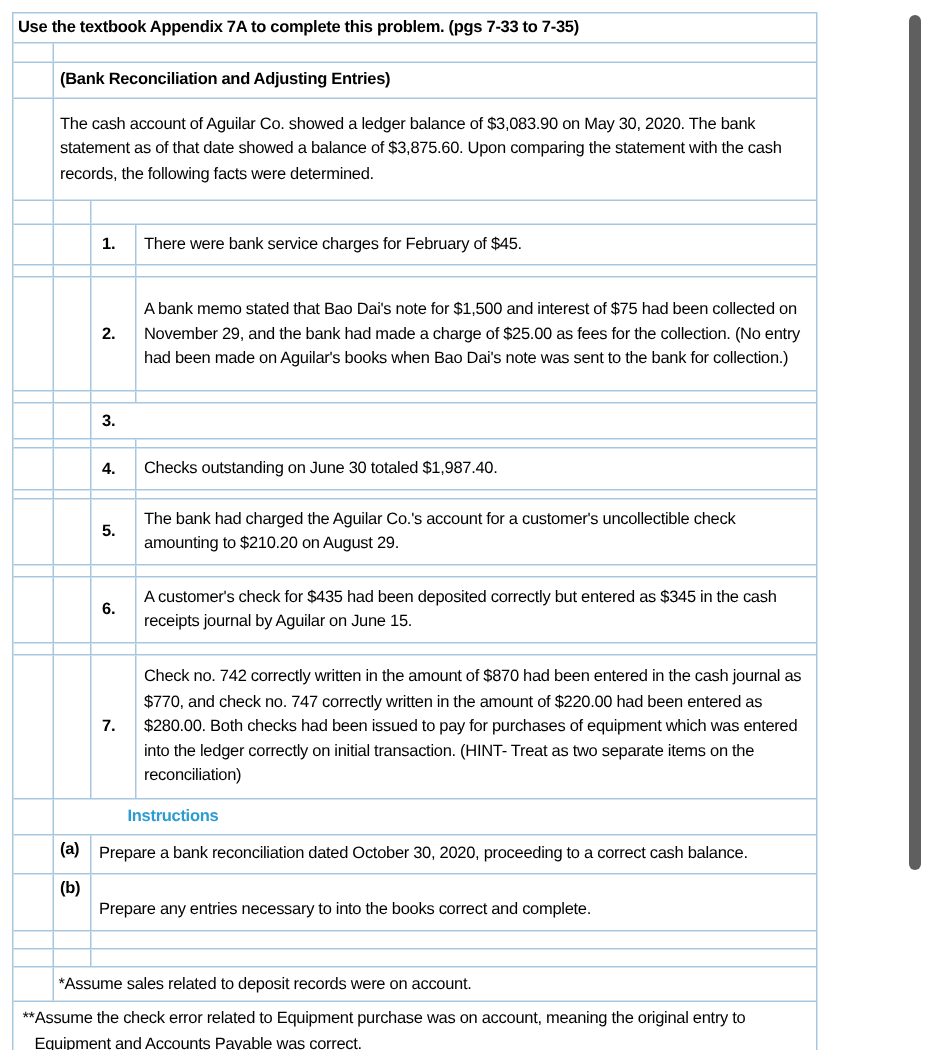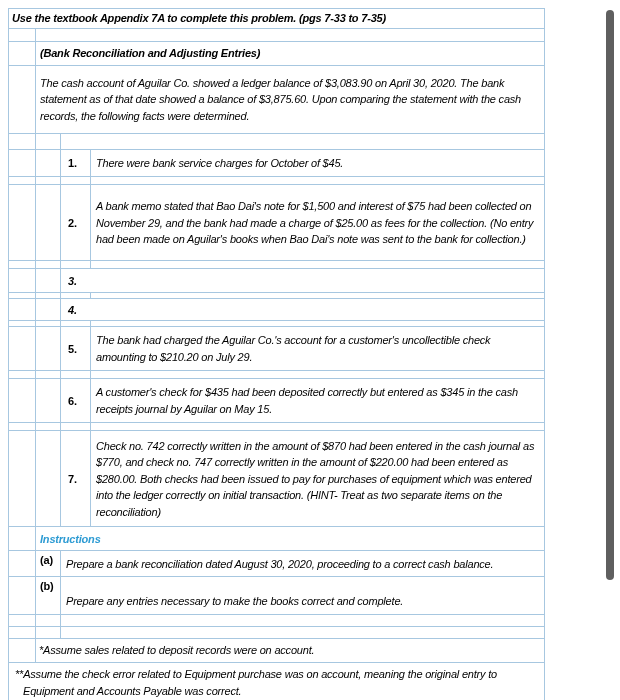--- a/index.html
+++ b/index.html
@@ -27,21 +27,21 @@
   .row {
     display: flex;
     align-items: stretch;
     border-bottom: 1px solid var(--border, #a7c7e0);
   }
   .row:last-child { border-bottom: none; }
   .cell {
     border-right: 1px solid var(--border, #a7c7e0);
     min-width: 0;
   }
-  .cell:last-child { border-right: none; font-style: italic; }
+  .cell:last-child { border-right: none; }
 
   .c-a { flex: 0 0 27px; }
   .c-b { flex: 0 0 25px; }
   .c-n {
     flex: 0 0 30px;
     display: flex;
     align-items: center;
     padding-left: 7px;
     font-weight: bold;
   }
@@ -65,20 +65,21 @@
     align-items: center;
     padding: 2px 6px 2px 3px;
     line-height: 1.4;
   }
 
   .title-row .c-full { font-weight: bold; }
   .subtitle-row .c-rest { font-weight: bold; }
   .instructions-row .c-rest {
     font-weight: bold;
     color: var(--instructions-heading, #2d9bd3);
+    margin-left: 45px;
   }
   .step-label {
     flex: 0 0 25px;
     padding: 3px 0 0 4px;
     font-weight: bold;
     align-items: flex-start;
     display: flex;
   }
   .step-text-a {
     flex: 1 1 auto;
@@ -127,34 +128,34 @@
     <div class="cell c-rest"></div>
   </div>
 
   <div class="row subtitle-row" style="min-height:22px">
     <div class="cell c-a"></div>
     <div class="cell c-rest">(Bank Reconciliation and Adjusting Entries)</div>
   </div>
 
   <div class="row" style="min-height:68px">
     <div class="cell c-a"></div>
-    <div class="cell c-rest">The cash account of Aguilar Co. showed a ledger balance of $3,083.90 on April 30, 2020. The bank statement as of that date showed a balance of $3,875.60. Upon comparing the statement with the cash records, the following facts were determined.</div>
+    <div class="cell c-rest">The cash account of Aguilar Co. showed a ledger balance of $3,083.90 on May 30, 2020. The bank statement as of that date showed a balance of $3,875.60. Upon comparing the statement with the cash records, the following facts were determined.</div>
   </div>
 
   <div class="row" style="height:16px">
     <div class="cell c-a"></div>
     <div class="cell c-b"></div>
     <div class="cell c-rest"></div>
   </div>
 
   <div class="row" style="min-height:24px">
     <div class="cell c-a"></div>
     <div class="cell c-b"></div>
     <div class="cell c-n">1.</div>
-    <div class="cell c-t">There were bank service charges for October of $45.</div>
+    <div class="cell c-t">There were bank service charges for February of $45.</div>
   </div>
   <div class="row" style="height:8px">
     <div class="cell c-a"></div>
     <div class="cell c-b"></div>
     <div class="cell c-n"></div>
     <div class="cell c-t"></div>
   </div>
 
   <div class="row" style="min-height:76px">
     <div class="cell c-a"></div>
@@ -178,46 +179,47 @@
     <div class="cell c-a"></div>
     <div class="cell c-b"></div>
     <div class="cell c-n"></div>
     <div class="cell c-t"></div>
   </div>
 
   <div class="row" style="min-height:22px">
     <div class="cell c-a"></div>
     <div class="cell c-b"></div>
     <div class="cell c-n">4.</div>
+    <div class="cell c-t">Checks outstanding on June 30 totaled $1,987.40.</div>
   </div>
   <div class="row" style="height:6px">
     <div class="cell c-a"></div>
     <div class="cell c-b"></div>
     <div class="cell c-n"></div>
     <div class="cell c-t"></div>
   </div>
 
   <div class="row" style="min-height:42px">
     <div class="cell c-a"></div>
     <div class="cell c-b"></div>
     <div class="cell c-n">5.</div>
-    <div class="cell c-t">The bank had charged the Aguilar Co.'s account for a customer's uncollectible check amounting to $210.20 on July 29.</div>
+    <div class="cell c-t">The bank had charged the Aguilar Co.'s account for a customer's uncollectible check amounting to $210.20 on August 29.</div>
   </div>
   <div class="row" style="height:8px">
     <div class="cell c-a"></div>
     <div class="cell c-b"></div>
     <div class="cell c-n"></div>
     <div class="cell c-t"></div>
   </div>
 
   <div class="row" style="min-height:42px">
     <div class="cell c-a"></div>
     <div class="cell c-b"></div>
     <div class="cell c-n">6.</div>
-    <div class="cell c-t">A customer's check for $435 had been deposited correctly but entered as $345 in the cash receipts journal by Aguilar on May 15.</div>
+    <div class="cell c-t">A customer's check for $435 had been deposited correctly but entered as $345 in the cash receipts journal by Aguilar on June 15.</div>
   </div>
   <div class="row" style="height:8px">
     <div class="cell c-a"></div>
     <div class="cell c-b"></div>
     <div class="cell c-n"></div>
     <div class="cell c-t"></div>
   </div>
 
   <div class="row" style="min-height:96px">
     <div class="cell c-a"></div>
@@ -227,27 +229,27 @@
   </div>
 
   <div class="row instructions-row" style="min-height:24px">
     <div class="cell c-a"></div>
     <div class="cell c-rest">Instructions</div>
   </div>
 
   <div class="row" style="min-height:26px">
     <div class="cell c-a"></div>
     <div class="cell step-label">(a)</div>
-    <div class="cell step-text-a">Prepare a bank reconciliation dated August 30, 2020, proceeding to a correct cash balance.</div>
+    <div class="cell step-text-a">Prepare a bank reconciliation dated October 30, 2020, proceeding to a correct cash balance.</div>
   </div>
 
   <div class="row" style="min-height:38px">
     <div class="cell c-a"></div>
     <div class="cell step-label">(b)</div>
-    <div class="cell step-text-b">Prepare any entries necessary to make the books correct and complete.</div>
+    <div class="cell step-text-b">Prepare any entries necessary to into the books correct and complete.</div>
   </div>
 
   <div class="row" style="height:12px">
     <div class="cell c-a"></div>
     <div class="cell c-b"></div>
     <div class="cell c-rest"></div>
   </div>
   <div class="row" style="height:12px">
     <div class="cell c-a"></div>
     <div class="cell c-b"></div>

